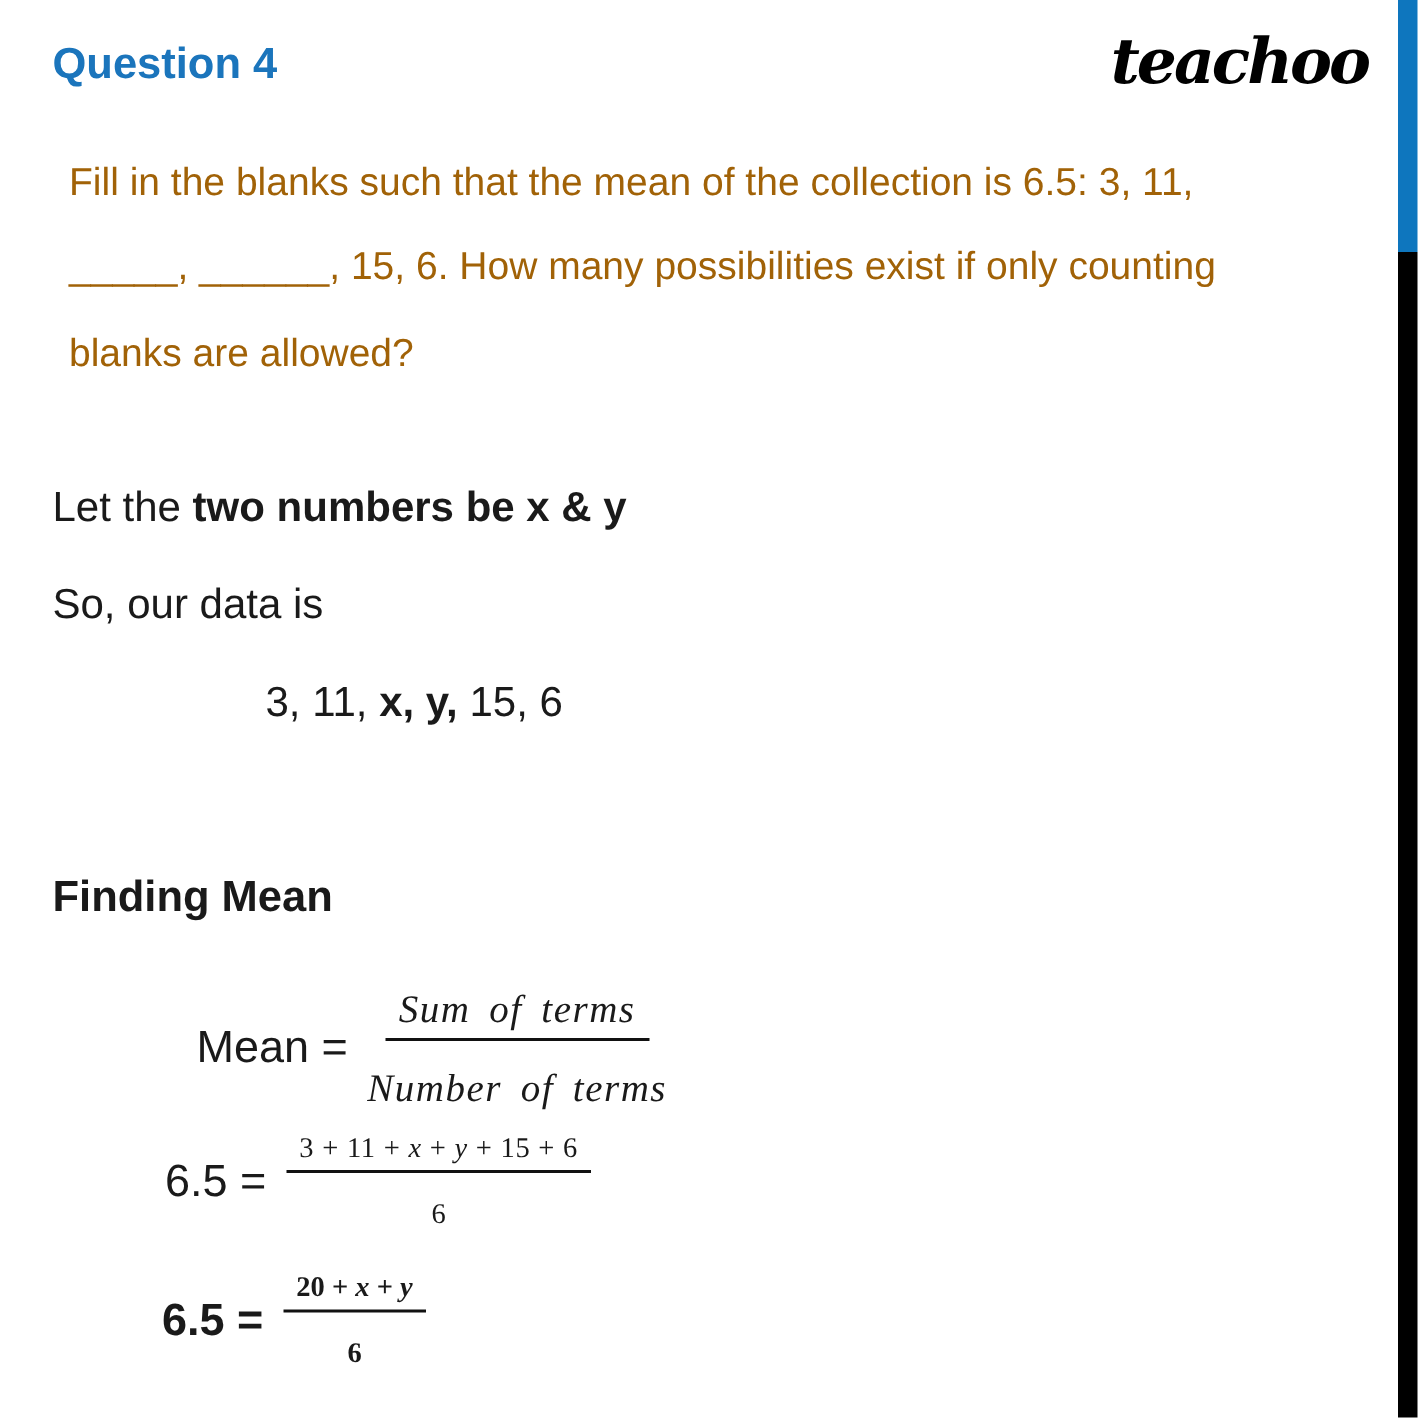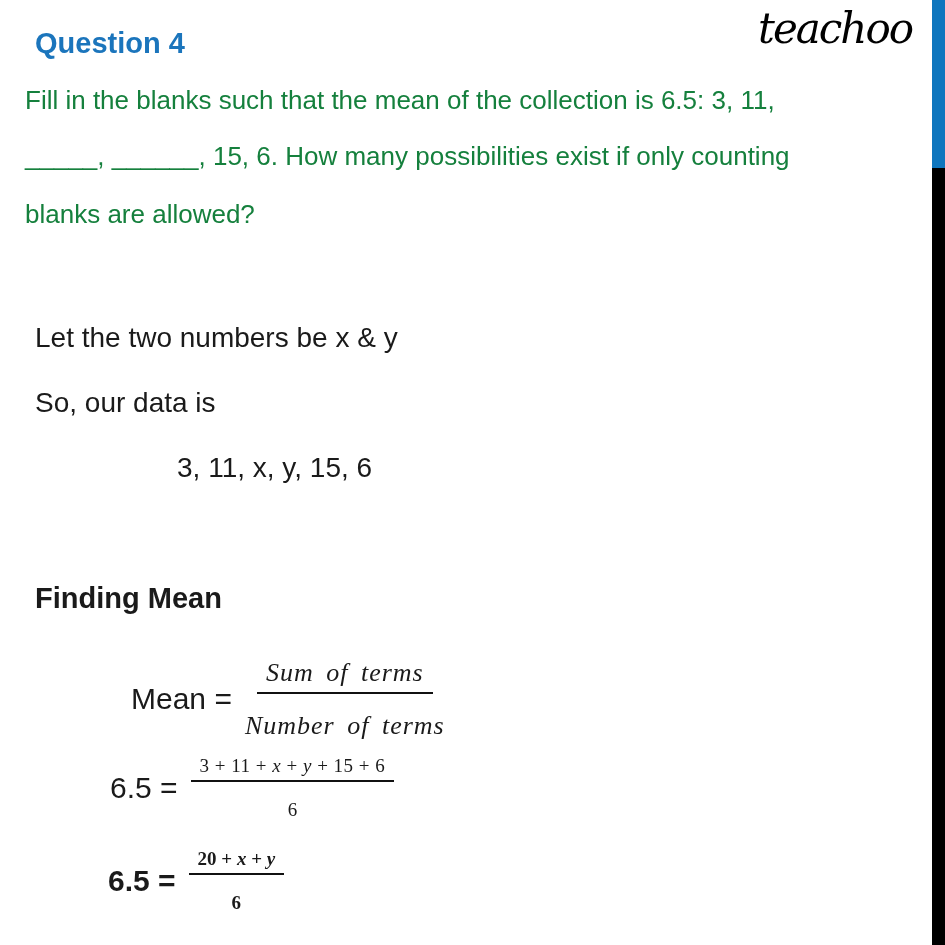--- a/index.html
+++ b/index.html
@@ -17,42 +17,42 @@
   .bar { position: absolute; right: 0; width: 13px; }
   .bar-blue  { top: 0;     height: 168px; background: #0e76be; }
   .bar-black { top: 168px; height: 777px; background: #000000; }
 
   
   .q-title {
     position: absolute; left: 35px; top: 27px;
     font-size: 29px; font-weight: bold; color: #1b75bc;
   }
   .logo {
-    position: absolute; right: 33px; top: 4px;
+    position: absolute; right: 33px; top: 16px;
     font-family: "DejaVu Serif", serif;
-    font-style: italic; font-weight: normal;
+    font-style: italic; font-weight: bold;
     font-size: 42px; letter-spacing: -2px; color: #000;
   }
 
   
   .q-line {
-    position: absolute; left: 25px;
-    font-size: 26px; color: #15803d; white-space: nowrap;
+    position: absolute; left: 46px;
+    font-size: 26px; color: #a16207; white-space: nowrap; margin-top: 21px;
   }
   .q-line1 { top: 85px; }
   .q-line2 { top: 141px; }
   .q-line3 { top: 199px; }
 
   
   .body-line { position: absolute; left: 35px; font-size: 28px; white-space: nowrap; }
   .let-line   { top: 322px; }
   .intro-line { top: 387px; text-align: center; }
   .data-line  { top: 452px; left: 177px; }
   .heading    { top: 582px; font-weight: bold; font-size: 29px; text-align: center; }
-  .b { font-weight: normal; }
+  .b { font-weight: bold; }
 
   
   .eq {
     position: absolute; display: flex; align-items: center; gap: 13px;
     white-space: nowrap;
   }
   .eq .lhs { font-size: 30px; }
   .frac {
     display: inline-flex; flex-direction: column; align-items: center;
     font-family: "Liberation Serif", serif; font-size: 19px; line-height: 1.22;

